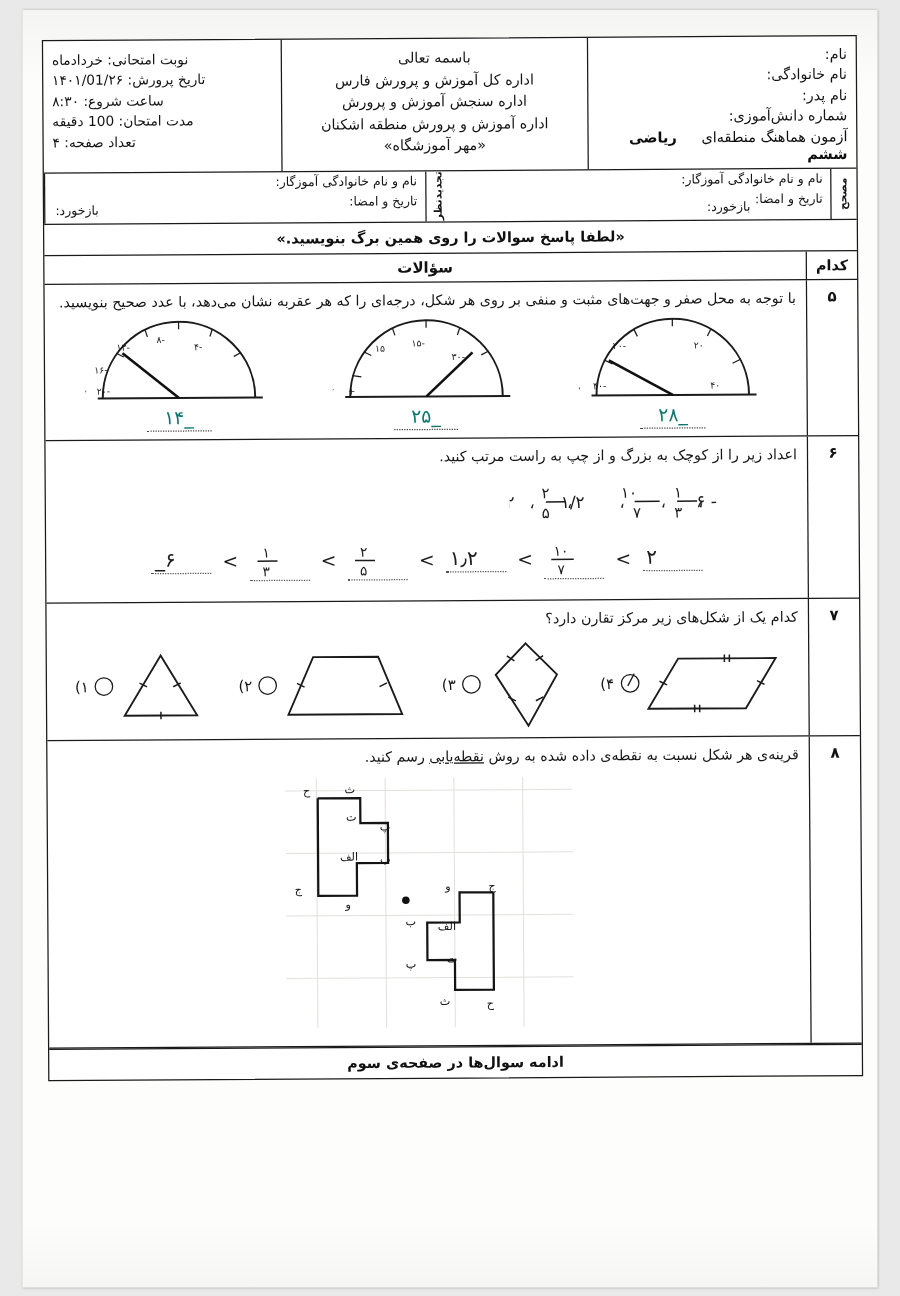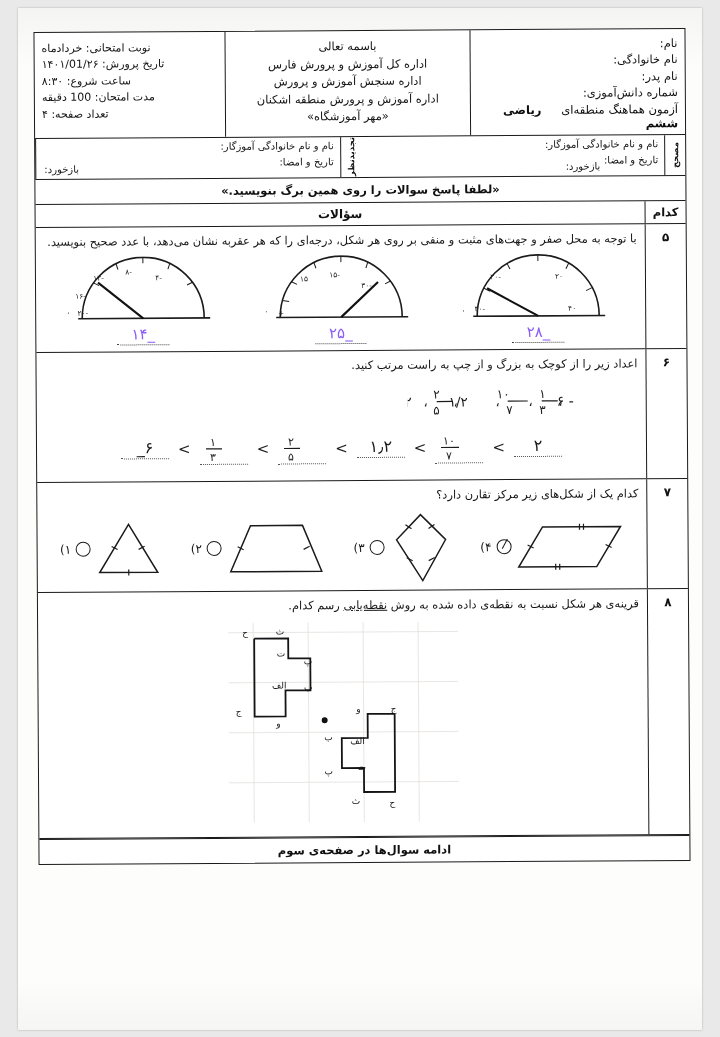--- a/index.html
+++ b/index.html
@@ -77,30 +77,30 @@
   .qrow:last-child{border-bottom:none;}
   .qn{width:40px;border-left:1.3px solid #1a1a1a;text-align:center;
       font-size:12px;font-weight:bold;padding-top:6px;color:#111;}
   .qbody{flex:1;padding:5px 8px 6px 8px;position:relative;}
   .qtext{font-size:11.4px;line-height:1.75;color:#151515;text-align:right;}
   .qtext u{}
   
   .prot-row{display:flex;justify-content:space-around;align-items:flex-end;margin-top:4px;}
   .prot{position:relative;text-align:center;}
   .prot .ans{
-    font-size:15px;color:#8b5cf6;margin-top:-4px;
+    font-size:15px;color:#0f766e;margin-top:-4px;
     border-bottom:1px dotted #444;display:inline-block;padding:0 14px 1px;
     font-family:"DejaVu Sans",sans-serif;
     text-align:right;
   }
   
   .nums{text-align:center;margin:6px 0 2px;}
   .ineq{display:flex;justify-content:center;align-items:center;gap:9px;margin:10px 0 10px;direction:ltr;}
   .ineq .slot{
-    border-bottom:1px dotted #555;min-width:42px;text-align:center;
+    border-bottom:1px dotted #555;min-width:42px;
     font-size:16px;color:#1b1b1b;padding:0 3px 1px;
   }
   .ineq .lt{font-size:15px;color:#1b1b1b;}
   
   .shapes{display:flex;justify-content:space-around;align-items:center;margin-top:6px;}
   .shape-opt{display:flex;align-items:center;gap:5px;}
   .opt-lbl{font-size:12px;color:#161616;}
   .opt-circle{width:13px;height:13px;border:1.3px solid #1a1a1a;border-radius:50%;display:inline-block;position:relative;}
   .opt-circle.checked::after{
     content:"";position:absolute;left:2px;top:-3px;width:5px;height:11px;
@@ -405,21 +405,21 @@
           </div>
 
         </div>
       </div>
     </div>
 
     <div class="qrow">
       <div class="qn">۸</div>
       <div class="qbody">
         <div class="qtext">
-          <span>قرینه‌ی هر شکل نسبت به نقطه‌ی داده شده به روش </span><u>نقطه‌یابی</u><span> رسم کدام.</span>
+          <span>قرینه‌ی هر شکل نسبت به نقطه‌ی داده شده به روش </span><u>نقطه‌یابی</u><span> رسم کنید.</span>
         </div>
 
         <div class="fig8">
           <svg width="230" height="200" viewBox="0 0 230 200">
 
             <g stroke="#e3e0dc" stroke-width="0.8">
               <line x1="0" y1="10" x2="230" y2="10"></line>
               <line x1="0" y1="60" x2="230" y2="60"></line>
               <line x1="0" y1="110" x2="230" y2="110"></line>
               <line x1="0" y1="160" x2="230" y2="160"></line>

